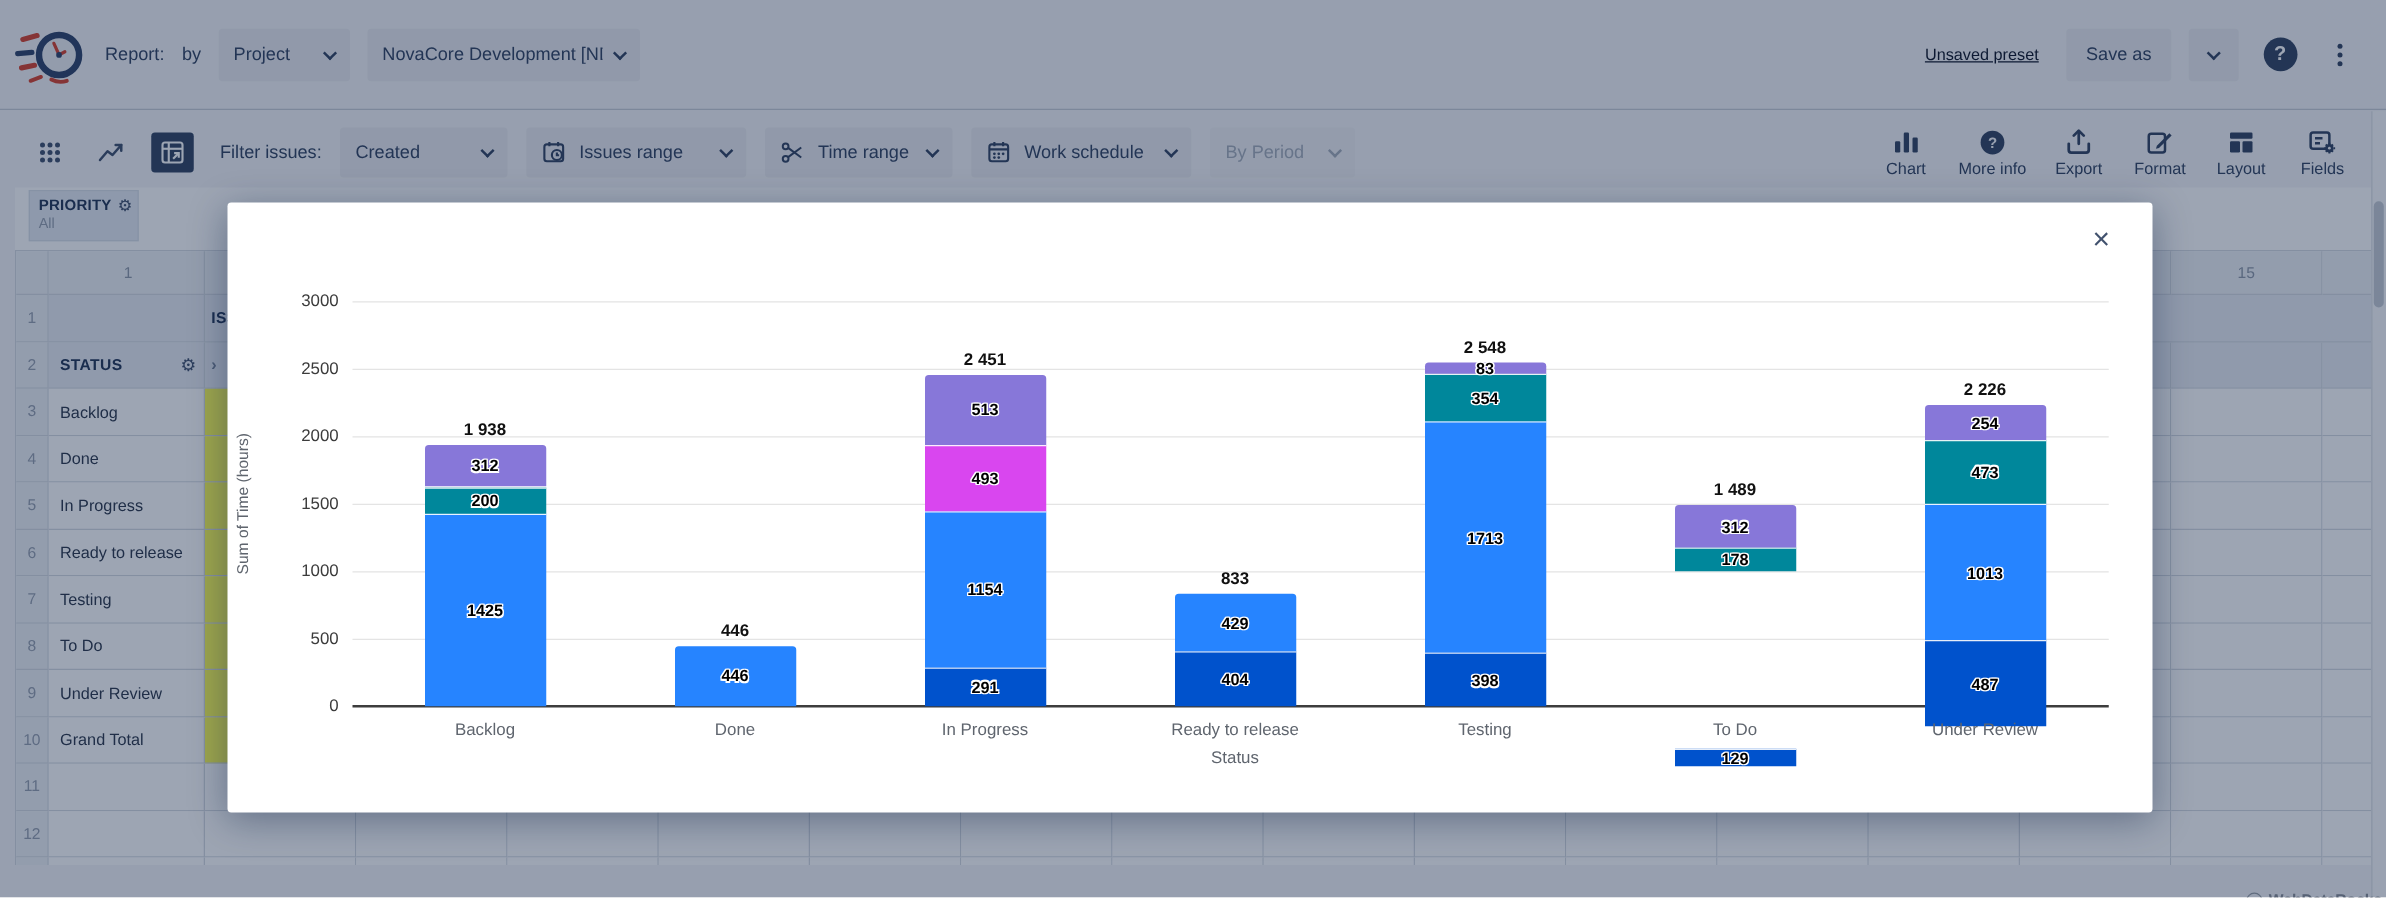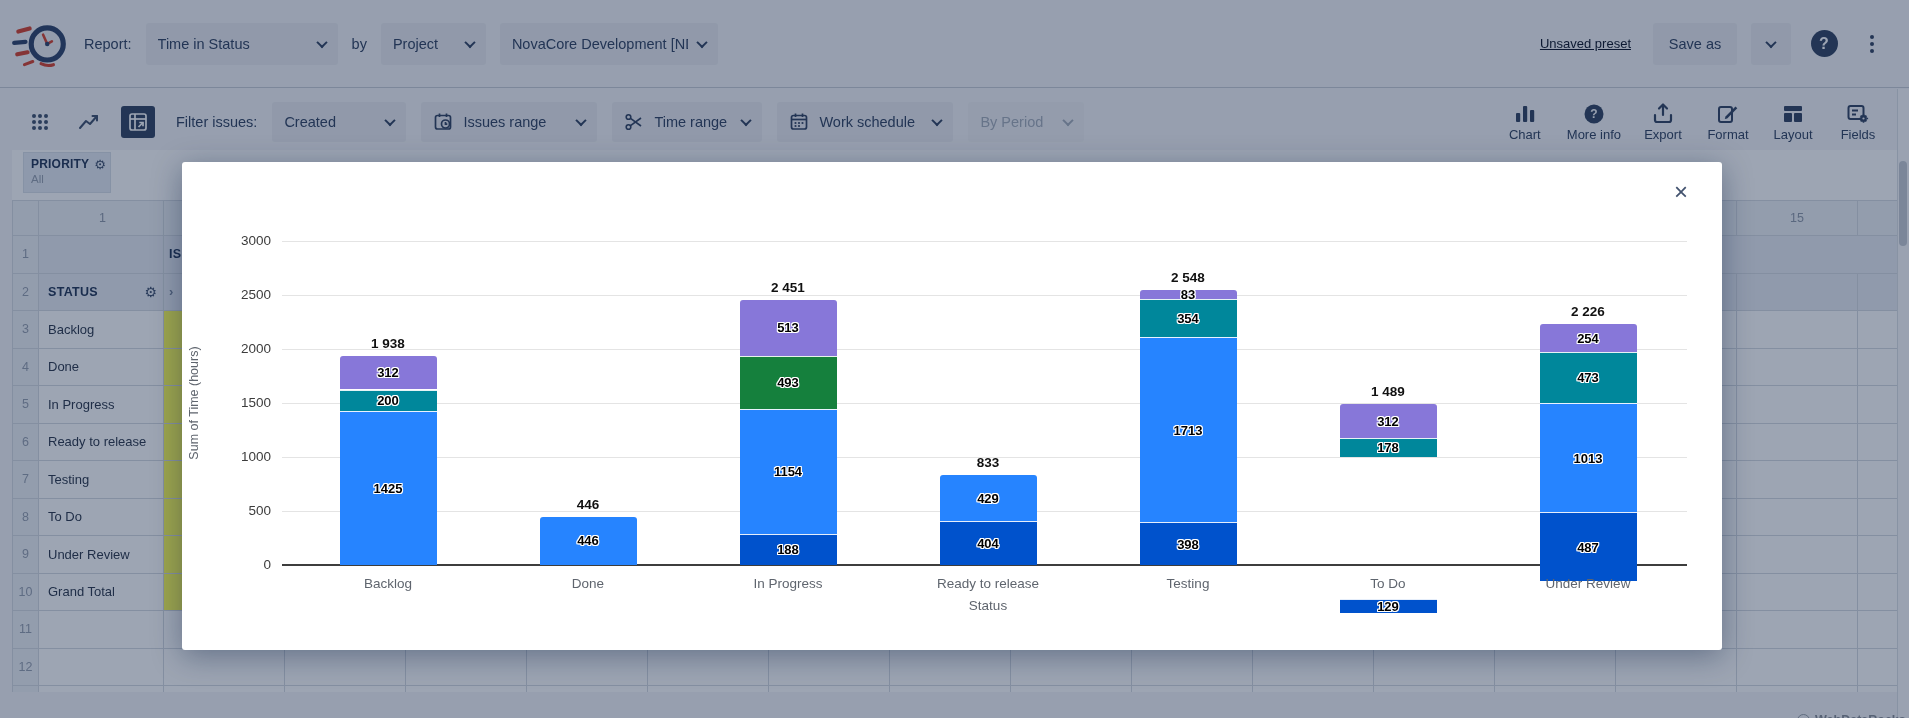--- a/index.html
+++ b/index.html
@@ -106,24 +106,20 @@
         <path d="M7 36 L17 34" stroke="#d8432f" stroke-width="4"></path>
         <path d="M14 46 L22 43" stroke="#d8432f" stroke-width="3"></path>
         <circle cx="36" cy="26" r="15.5" fill="#eef0f3" stroke="#31456b" stroke-width="5"></circle>
         <path d="M36 26 L32 17" stroke="#d8432f" stroke-width="2.5"></path>
         <path d="M36 26 L40.5 23.5" stroke="#d8432f" stroke-width="2.5"></path>
         <circle cx="36" cy="26" r="2.2" fill="#31456b"></circle>
         <path d="M30 45 q6 3 12 1" stroke="#d8432f" stroke-width="3"></path>
       </g>
     </svg>
     <span class="hdr-label">Report:</span>
-    <button class="dd w-report">
-      <span class="dd-txt">Time in Status</span>
-      <span class="chev"></span>
-    </button>
     <span class="hdr-label">by</span>
     <button class="dd w-group">
       <span class="dd-txt">Project</span>
       <span class="chev"></span>
     </button>
     <button class="dd w-project">
       <span class="dd-txt">NovaCore Development [ND]</span>
       <span class="chev"></span>
     </button>
     <div class="hdr-right">
@@ -597,23 +593,23 @@
         <div class="c-ytick" style="top: 71px;">3000</div>
         <div class="c-axis" style="top: 402px;"></div>
         <div class="c-seg" style="left: 157.5px; top: 249.1px; height: 153.9px; background: rgb(38, 132, 255);">1425</div>
         <div class="c-seg" style="left: 157.5px; top: 227.5px; height: 21.6px; background: rgb(0, 135, 155);">200</div>
         <div class="c-seg c-seg-top" style="left: 157.5px; top: 193.804px; height: 33.696px; background: rgb(135, 119, 217);">312</div>
         <div class="c-total" style="left: 106px; top: 173.804px;">1 938</div>
         <div class="c-xtick" style="left: 106px;">Backlog</div>
         <div class="c-seg c-seg-top" style="left: 357.5px; top: 354.832px; height: 48.168px; background: rgb(38, 132, 255);">446</div>
         <div class="c-total" style="left: 306px; top: 334.832px;">446</div>
         <div class="c-xtick" style="left: 306px;">Done</div>
-        <div class="c-seg" style="left: 557.5px; top: 371.572px; height: 31.428px; background: rgb(0, 82, 204);">188</div>
+        <div class="c-seg" style="left: 557.5px; top: 371.572px; height: 31.428px; background: rgb(0, 82, 204);">291</div>
         <div class="c-seg" style="left: 557.5px; top: 246.94px; height: 124.632px; background: rgb(38, 132, 255);">1154</div>
-        <div class="c-seg" style="left: 557.5px; top: 193.696px; height: 53.244px; background: #15803d;">493</div>
+        <div class="c-seg" style="left: 557.5px; top: 193.696px; height: 53.244px; background: #d946ef;">493</div>
         <div class="c-seg c-seg-top" style="left: 557.5px; top: 138.292px; height: 55.404px; background: rgb(135, 119, 217);">513</div>
         <div class="c-total" style="left: 506px; top: 118.292px;">2 451</div>
         <div class="c-xtick" style="left: 506px;">In Progress</div>
         <div class="c-seg" style="left: 757.5px; top: 359.368px; height: 43.632px; background: rgb(0, 82, 204);">404</div>
         <div class="c-seg c-seg-top" style="left: 757.5px; top: 313.036px; height: 46.332px; background: rgb(38, 132, 255);">429</div>
         <div class="c-total" style="left: 706px; top: 293.036px;">833</div>
         <div class="c-xtick" style="left: 706px;">Ready to release</div>
         <div class="c-seg" style="left: 957.5px; top: 360.016px; height: 42.984px; background: rgb(0, 82, 204);">398</div>
         <div class="c-seg" style="left: 957.5px; top: 175.012px; height: 185.004px; background: rgb(38, 132, 255);">1713</div>
         <div class="c-seg" style="left: 957.5px; top: 136.78px; height: 38.232px; background: rgb(0, 135, 155);">354</div>

